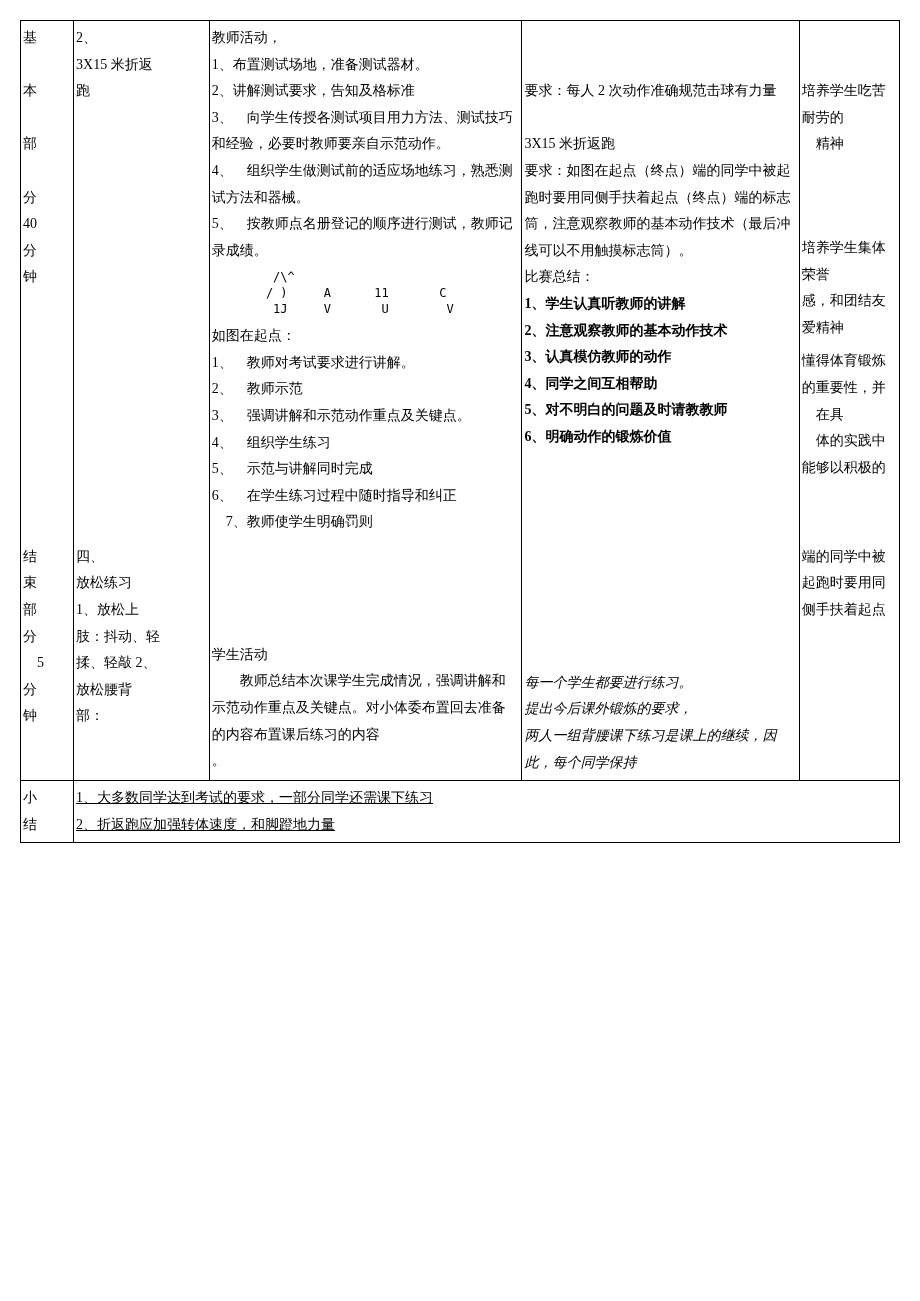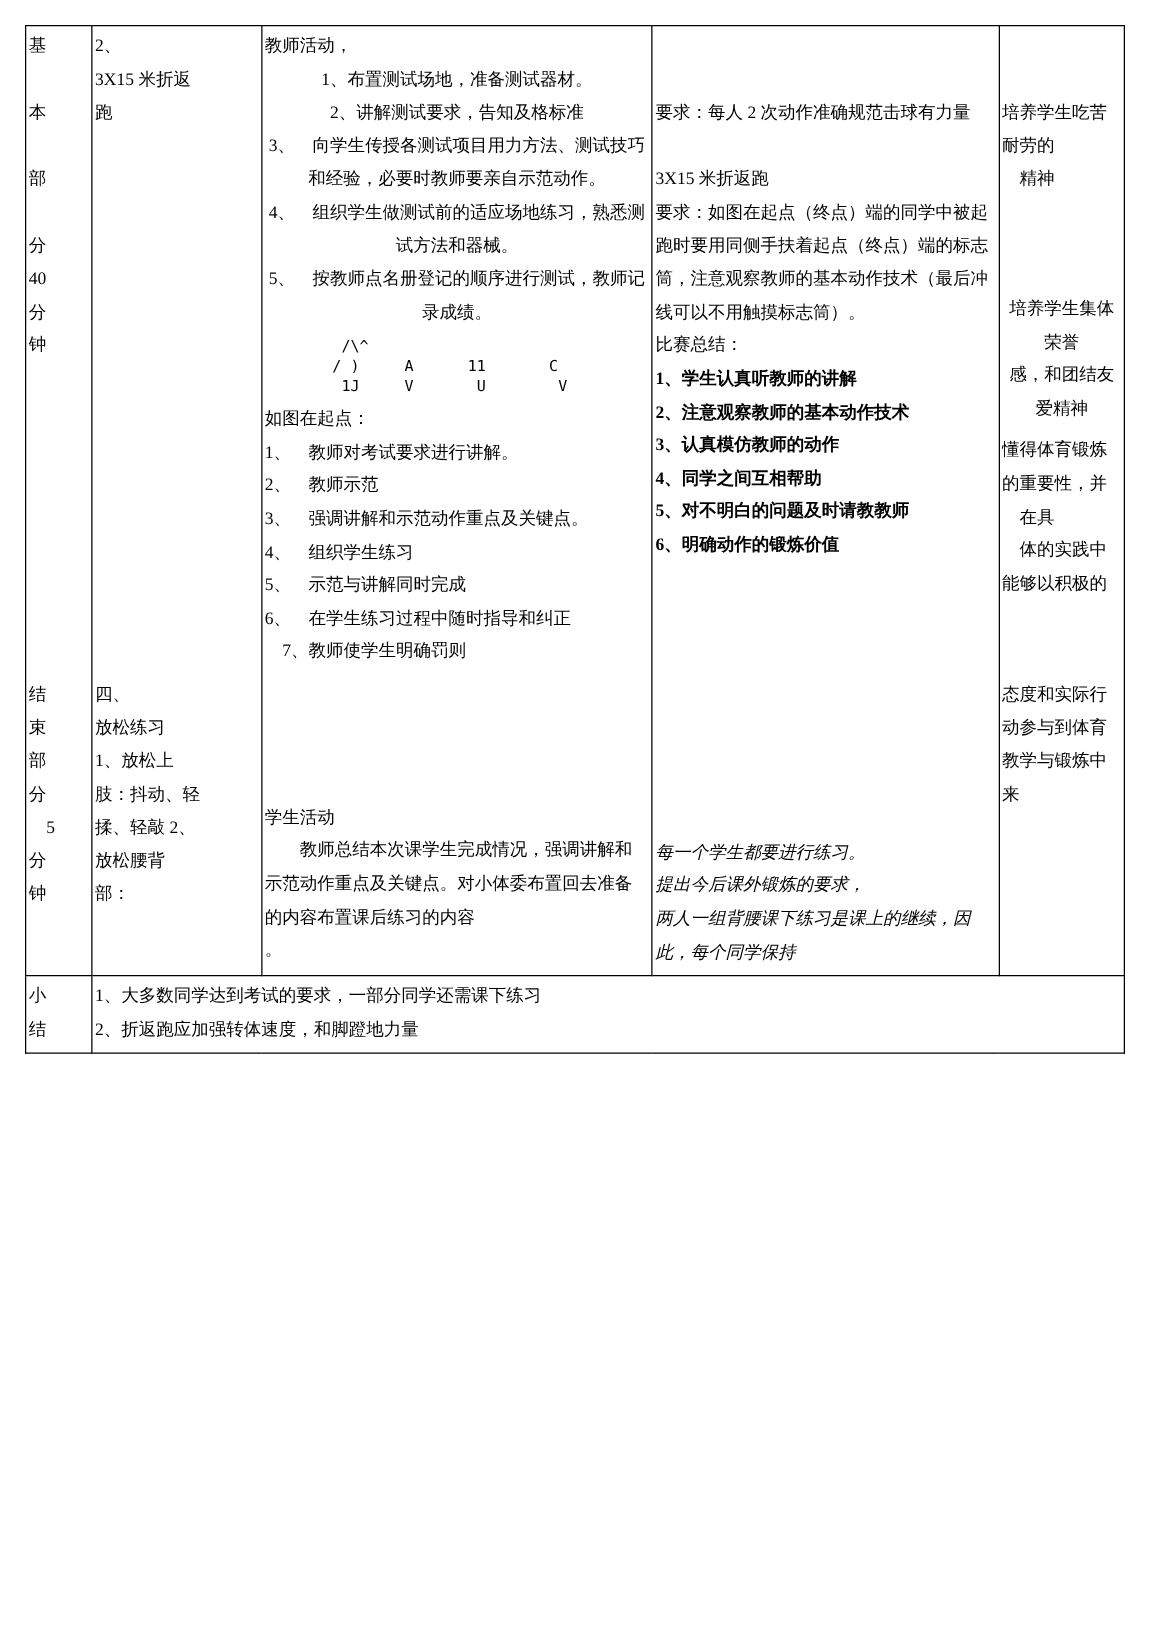--- a/index.html
+++ b/index.html
@@ -57,21 +57,21 @@
 
 分
 40
 分
 钟</td>
     <td class="col-item noborder-bottom" style="white-space:pre-line;">2、
 3X15 米折返
 跑</td>
     <td class="col-teacher noborder-bottom">
       <div>教师活动，</div>
-      <div style="white-space:pre-line;text-align:center;">1、布置测试场地，准备测试器材。
+      <div style="white-space:pre-line;">1、布置测试场地，准备测试器材。
 2、讲解测试要求，告知及格标准
 3、　向学生传授各测试项目用力方法、测试技巧和经验，必要时教师要亲自示范动作。
 4、　组织学生做测试前的适应场地练习，熟悉测试方法和器械。
 5、　按教师点名册登记的顺序进行测试，教师记录成绩。</div>
       <div class="diagram">      /\^
      / )     A      11       C
       1J     V       U        V</div>
       <div>如图在起点：</div>
       <div style="white-space:pre-line;">1、　教师对考试要求进行讲解。
 2、　教师示范
@@ -94,21 +94,21 @@
 4、同学之间互相帮助
 5、对不明白的问题及时请教教师
 6、明确动作的锻炼价值</div>
     </td>
     <td class="col-goal noborder-bottom">
       <div style="height:3.8em;"></div>
       <div style="white-space:pre-line;">培养学生吃苦
 耐劳的
 　精神</div>
       <div style="height:5.5em;"></div>
-      <div style="white-space:pre-line;text-align:center;">培养学生集体荣誉
+      <div style="white-space:pre-line;">培养学生集体荣誉
 感，和团结友爱精神</div>
       <div style="height:0.5em;"></div>
       <div style="white-space:pre-line;">懂得体育锻炼的重要性，并
 　在具
 　体的实践中能够以积极的</div>
     </td>
   </tr>
 
   <tr>
     <td class="col-stage noborder-top" style="white-space:pre-line;">结
@@ -131,26 +131,26 @@
       <div style="white-space:pre-line;">　　教师总结本次课学生完成情况，强调讲解和示范动作重点及关键点。对小体委布置回去准备的内容布置课后练习的内容
 。</div>
     </td>
     <td class="col-student noborder-top">
       <div style="height:9em;"></div>
       <div style="white-space:pre-line;font-style:italic;">每一个学生都要进行练习。
 提出今后课外锻炼的要求，
 两人一组背腰课下练习是课上的继续，因此，每个同学保持</div>
     </td>
     <td class="col-goal noborder-top">
-      <div style="white-space:pre-line;">态度和实际行动参与到体育教学与锻炼中来</div>
+      <div style="white-space:pre-line;">端的同学中被起跑时要用同侧手扶着起点</div>
     </td>
   </tr>
 
   <tr>
     <td class="col-stage" style="white-space:pre-line;">小
 结</td>
-    <td colspan="4" style="white-space:pre-line;">1、大多数同学达到考试的要求，一部分同学还需课下练习
+    <td colspan="4" style="white-space:pre-line;text-decoration:underline;">1、大多数同学达到考试的要求，一部分同学还需课下练习
 2、折返跑应加强转体速度，和脚蹬地力量</td>
   </tr>
 
 </tbody>
     </table>
 </div>
 
 </body></html>

